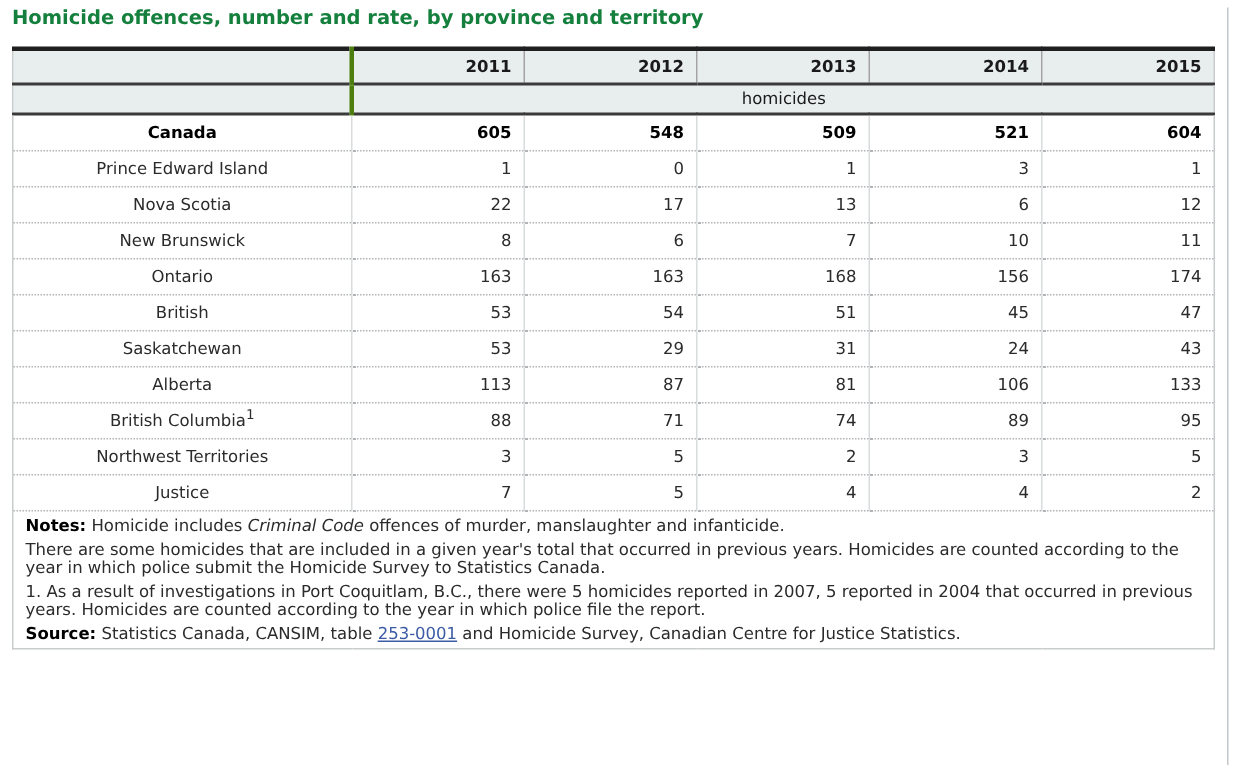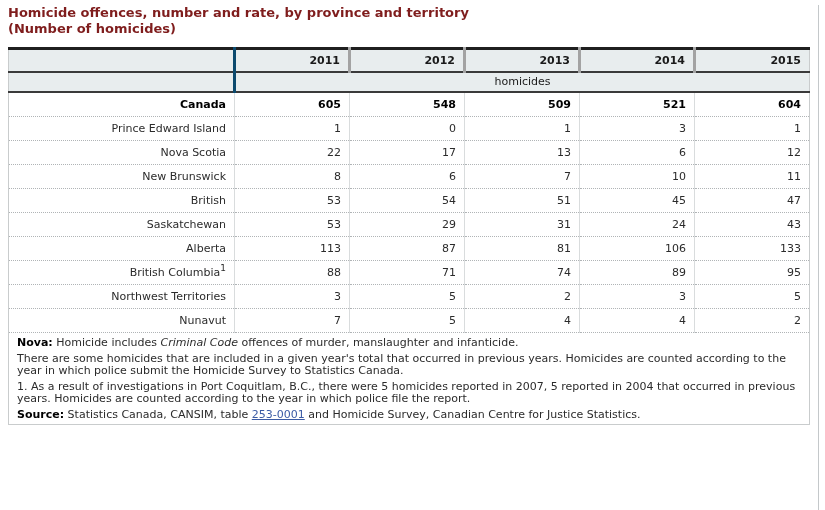--- a/index.html
+++ b/index.html
@@ -20,21 +20,21 @@
     color: var(--text-color);
     position: relative;
   }
   .page { position: relative; width: 825px; height: 510px; }
   .edge-line {
     position: absolute; left: 818px; top: 0; height: 510px; width: 0;
     border-left: 1px solid #c4c8ca;
   }
   .title {
     margin: 5px 0 10px 8px;
-    font-size: 13px; font-weight: bold; line-height: 16px; color: #7f1d1d;
+    font-size: 13px; font-weight: bold; line-height: 16px; color: #15803d;
   }
   table.stats {
     border-collapse: collapse;
     margin-left: 8px;
     width: 802px;
     table-layout: fixed;
     border-top: 3px solid var(--dark-border);
     border-left: 1px solid var(--light-border);
     border-right: 1px solid var(--light-border);
     border-bottom: 1px solid var(--light-border);
@@ -43,60 +43,59 @@
   col.prov-col { width: 226px; }
   col.year-col { width: 115px; }
   thead th {
     background: var(--header-bg);
     font-weight: bold;
     text-align: right;
     padding: 4px 8px;
     border-bottom: 2px solid var(--mid-border);
   }
   thead th.corner { border-left: none; }
-  thead th.year-cell { border-left: 3px solid #a3a3a3; }
-  thead th.first-year, thead td.subheader { border-left: 3px solid #0c4a6e; }
+  thead th.year-cell { border-left: 1px solid #a3a3a3; }
+  thead th.first-year, thead td.subheader { border-left: 3px solid #4d7c0f; }
   thead td.subheader {
     background: var(--header-bg);
     text-align: center;
     font-weight: normal;
     padding: 2px 8px 3px 8px;
     border-bottom: 2px solid var(--mid-border);
   }
   thead td.subheader-corner {
     background: var(--header-bg);
     border-bottom: 2px solid var(--mid-border);
   }
   tbody td {
     padding: 5px 8px;
     border-bottom: 1px dotted var(--dotted-border);
     color: #2b2b2b;
     height: 22px;
   }
-  tbody td.prov-cell { text-align: right; }
+  tbody td.prov-cell { text-align: center; }
   tbody td.val-cell { text-align: right; border-left: 1px solid #d9dcdd; }
   tbody tr.total-row td { font-weight: bold; color: #000; }
   tbody sup { font-size: 9px; line-height: 0; vertical-align: super; }
   tfoot td {
     padding: 4px 8px 2px 8px;
     font-size: 11px; line-height: 12px; color: #2b2b2b;
   }
   tfoot p { margin: 0 0 4px 0; }
   tfoot p:last-child { margin-bottom: 1px; }
   tfoot strong { color: #000; }
   a.table-link { color: var(--link-color); text-decoration: underline; cursor: pointer; }
 </style>
 </head>
 <body>
 
 <div class="page">
 
   <div class="title">
     <div>Homicide offences, number and rate, by province and territory</div>
-    <div>(Number of homicides)</div>
   </div>
 
   <table class="stats">
     <colgroup>
       <col class="prov-col">
       <col class="year-col">
         <col class="year-col">
         <col class="year-col">
         <col class="year-col">
         <col class="year-col">
@@ -144,20 +143,28 @@
         </tr>
         <tr>
           <td class="prov-cell">New Brunswick</td>
           <td class="val-cell">8</td>
           <td class="val-cell">6</td>
           <td class="val-cell">7</td>
           <td class="val-cell">10</td>
           <td class="val-cell">11</td>
         </tr>
         <tr>
+          <td class="prov-cell">Ontario</td>
+          <td class="val-cell">163</td>
+          <td class="val-cell">163</td>
+          <td class="val-cell">168</td>
+          <td class="val-cell">156</td>
+          <td class="val-cell">174</td>
+        </tr>
+        <tr>
           <td class="prov-cell">British</td>
           <td class="val-cell">53</td>
           <td class="val-cell">54</td>
           <td class="val-cell">51</td>
           <td class="val-cell">45</td>
           <td class="val-cell">47</td>
         </tr>
         <tr>
           <td class="prov-cell">Saskatchewan</td>
           <td class="val-cell">53</td>
@@ -184,32 +191,32 @@
         </tr>
         <tr>
           <td class="prov-cell">Northwest Territories</td>
           <td class="val-cell">3</td>
           <td class="val-cell">5</td>
           <td class="val-cell">2</td>
           <td class="val-cell">3</td>
           <td class="val-cell">5</td>
         </tr>
         <tr>
-          <td class="prov-cell">Nunavut</td>
+          <td class="prov-cell">Justice</td>
           <td class="val-cell">7</td>
           <td class="val-cell">5</td>
           <td class="val-cell">4</td>
           <td class="val-cell">4</td>
           <td class="val-cell">2</td>
         </tr>
       </tbody>
     <tfoot>
       <tr>
         <td colspan="6">
-          <p><strong>Nova:</strong><span> Homicide includes </span><em>Criminal Code</em><span> offences of murder, manslaughter and infanticide.</span></p>
+          <p><strong>Notes:</strong><span> Homicide includes </span><em>Criminal Code</em><span> offences of murder, manslaughter and infanticide.</span></p>
           <p>There are some homicides that are included in a given year's total that occurred in previous years. Homicides are counted according to the year in which police submit the Homicide Survey to Statistics Canada.</p>
           <p>1. As a result of investigations in Port Coquitlam, B.C., there were 5 homicides reported in 2007, 5 reported in 2004 that occurred in previous years. Homicides are counted according to the year in which police file the report.</p>
           <p><strong>Source:</strong><span> Statistics Canada, CANSIM, table </span><a class="table-link" href="#">253-0001</a><span> and Homicide Survey, Canadian Centre for Justice Statistics.</span></p>
 
         </td>
       </tr>
     </tfoot>
   </table>
 
   <div class="edge-line"></div>

